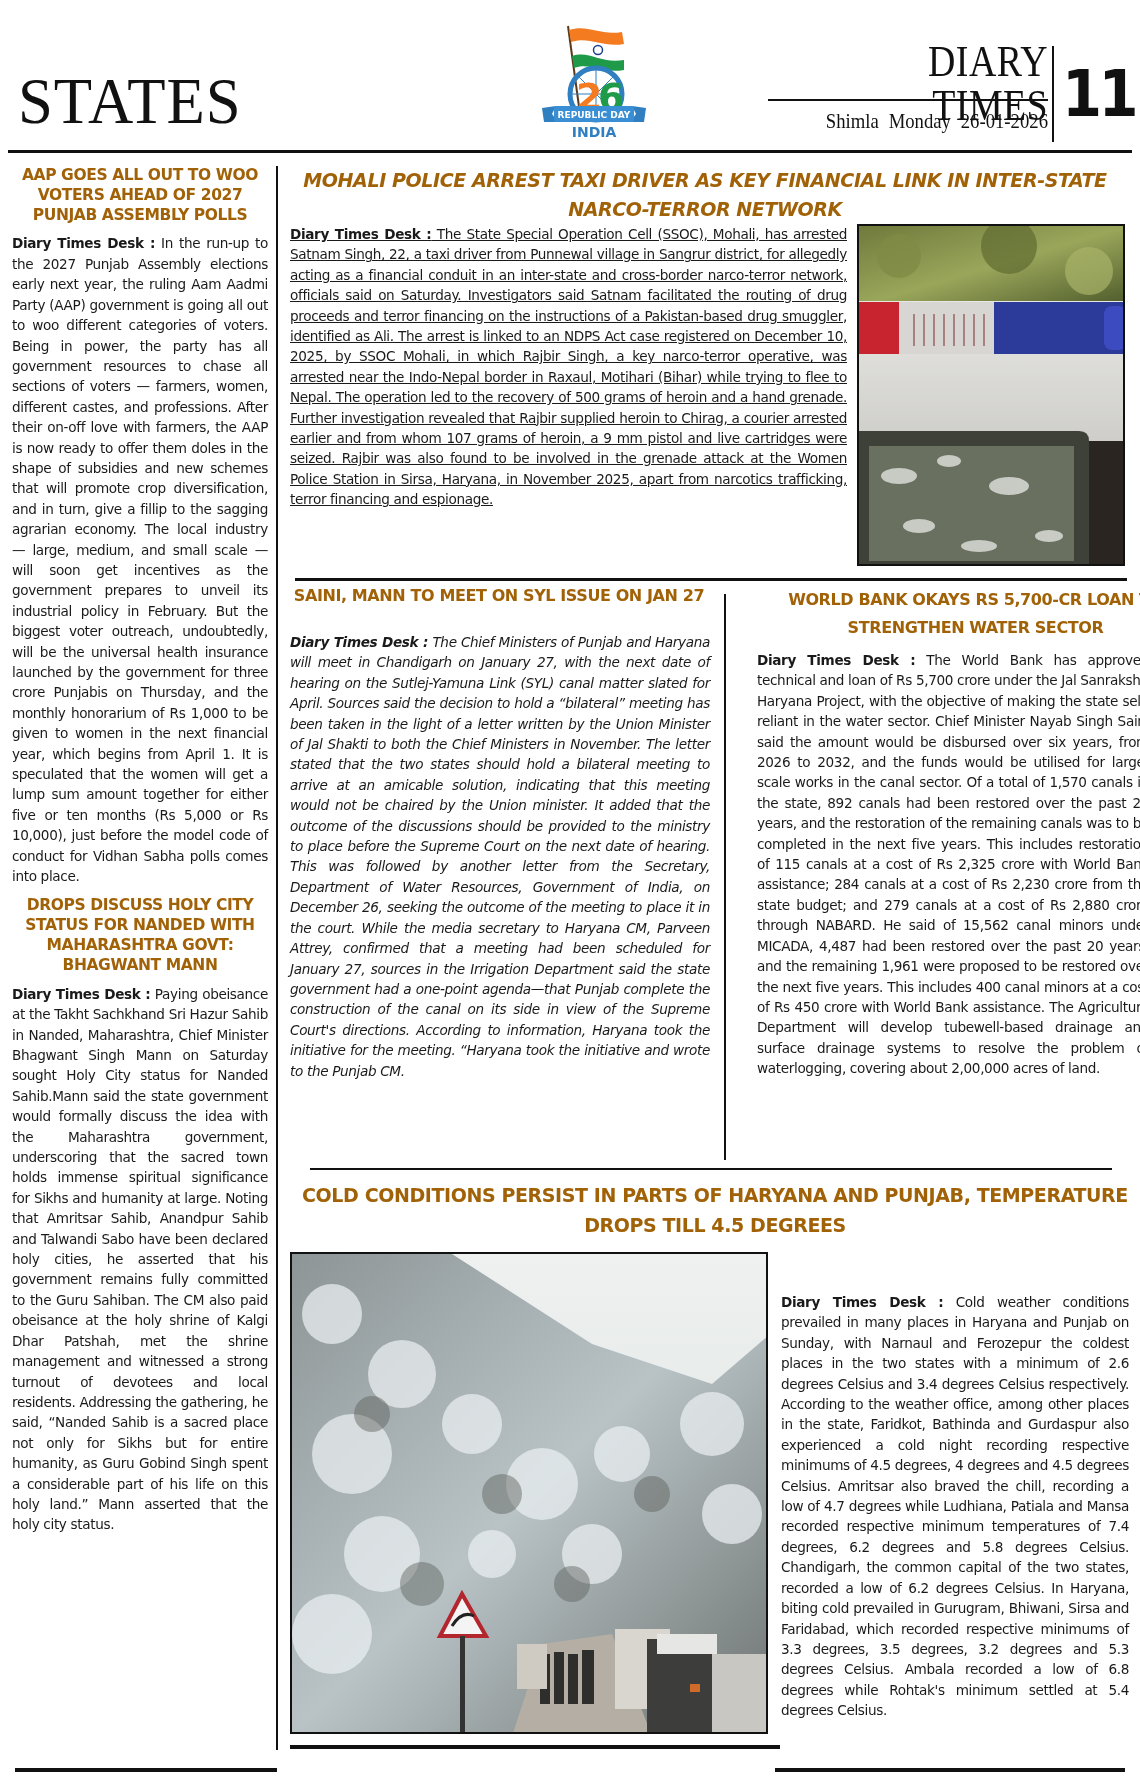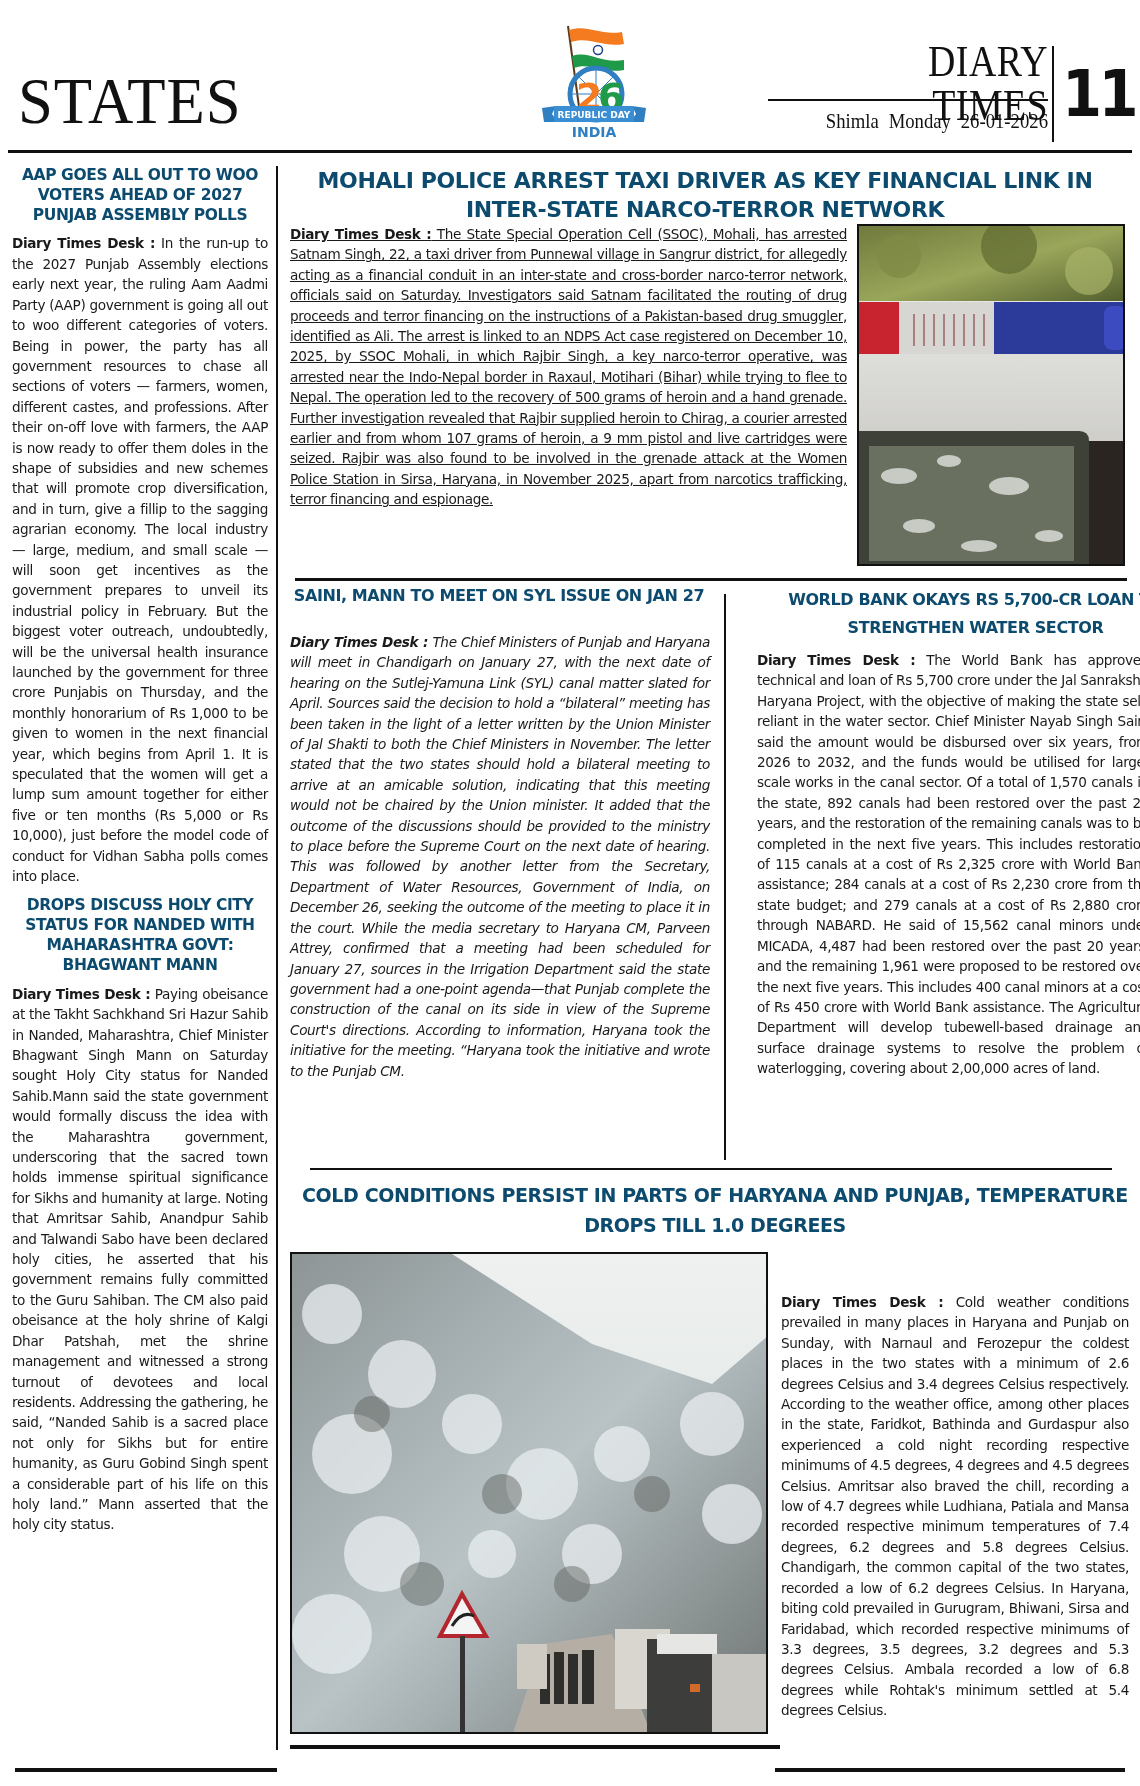--- a/index.html
+++ b/index.html
@@ -37,32 +37,32 @@
     transform: scaleX(0.9); transform-origin: left;
   }
   .top-rule { left: 8px; top: 150px; width: 1124px; height: 3px; background: #111; }
 
   
   .col-left { left: 12px; top: 166px; width: 256px; }
   .vrule-left { left: 276px; top: 166px; width: 2px; height: 1584px; background: #111; }
 
   .headline {
     font-family: "DejaVu Sans", sans-serif; font-weight: 700;
-    text-align: center; color: #0c4a6e; line-height: 1.28;
+    text-align: center; color: #a16207; line-height: 1.28;
     letter-spacing: -0.4px;
   }
   .hl-left { font-size: 15.5px; margin-bottom: 8px; }
   .body-text {
     font-family: "DejaVu Sans", sans-serif;
     font-size: 13.6px; line-height: 20.4px; text-align: justify;
     color: #1a1a1a; letter-spacing: -0.35px;
   }
   .byline { font-weight: 700; }
 
-  .top-story-hl { left: 290px; top: 166px; width: 830px; font-size: 22px; line-height: 29px; }
+  .top-story-hl { left: 290px; top: 166px; width: 830px; font-size: 19px; line-height: 29px; font-style: italic; }
   .top-story-body { left: 290px; top: 224px; width: 557px; text-decoration: underline; }
   .police-photo { left: 857px; top: 224px; width: 268px; height: 342px; border: 2px solid #111; overflow: hidden; }
 
   .mid-rule { left: 295px; top: 578px; width: 832px; height: 3px; background: #111; }
 
   .syl-hl { left: 290px; top: 582px; width: 418px; font-size: 16px; line-height: 28px; }
   .syl-body { left: 290px; top: 632px; width: 420px; font-style: italic; }
   .vrule-mid { left: 724px; top: 594px; width: 2px; height: 566px; background: #111; }
 
   .wb-hl { left: 778px; top: 586px; width: 395px; font-size: 16px; line-height: 28px; }
@@ -190,21 +190,21 @@
 <h2 class="abs headline syl-hl">SAINI, MANN TO MEET ON SYL ISSUE ON JAN 27</h2>
 <p class="abs body-text syl-body"><span class="byline">Diary Times Desk :</span><span> The Chief Ministers of Punjab and Haryana will meet in Chandigarh on January 27, with the next date of hearing on the Sutlej-Yamuna Link (SYL) canal matter slated for April. Sources said the decision to hold a “bilateral” meeting has been taken in the light of a letter written by the Union Minister of Jal Shakti to both the Chief Ministers in November. The letter stated that the two states should hold a bilateral meeting to arrive at an amicable solution, indicating that this meeting would not be chaired by the Union minister. It added that the outcome of the discussions should be provided to the ministry to place before the Supreme Court on the next date of hearing. This was followed by another letter from the Secretary, Department of Water Resources, Government of India, on December 26, seeking the outcome of the meeting to place it in the court. While the media secretary to Haryana CM, Parveen Attrey, confirmed that a meeting had been scheduled for January 27, sources in the Irrigation Department said the state government had a one-point agenda—that Punjab complete the construction of the canal on its side in view of the Supreme Court's directions. According to information, Haryana took the initiative for the meeting. “Haryana took the initiative and wrote to the Punjab CM.</span></p>
 <div class="abs vrule-mid"></div>
 
 <h2 class="abs headline wb-hl">WORLD BANK OKAYS RS 5,700-CR LOAN TO STRENGTHEN WATER SECTOR</h2>
 <p class="abs body-text wb-body"><span class="byline">Diary Times Desk :</span><span> The World Bank has approved technical and loan of Rs 5,700 crore under the Jal Sanrakshit Haryana Project, with the objective of making the state self-reliant in the water sector. Chief Minister Nayab Singh Saini said the amount would be disbursed over six years, from 2026 to 2032, and the funds would be utilised for large-scale works in the canal sector. Of a total of 1,570 canals in the state, 892 canals had been restored over the past 20 years, and the restoration of the remaining canals was to be completed in the next five years. This includes restoration of 115 canals at a cost of Rs 2,325 crore with World Bank assistance; 284 canals at a cost of Rs 2,230 crore from the state budget; and 279 canals at a cost of Rs 2,880 crore through NABARD. He said of 15,562 canal minors under MICADA, 4,487 had been restored over the past 20 years, and the remaining 1,961 were proposed to be restored over the next five years. This includes 400 canal minors at a cost of Rs 450 crore with World Bank assistance. The Agriculture Department will develop tubewell-based drainage and surface drainage systems to resolve the problem of waterlogging, covering about 2,00,000 acres of land.</span></p>
 
 <div class="abs rule-below-syl"></div>
 <div class="abs rule-below-wb"></div>
 
-<h2 class="abs headline cold-hl">COLD CONDITIONS PERSIST IN PARTS OF HARYANA AND PUNJAB, TEMPERATURE DROPS TILL 1.0 DEGREES</h2>
+<h2 class="abs headline cold-hl">COLD CONDITIONS PERSIST IN PARTS OF HARYANA AND PUNJAB, TEMPERATURE DROPS TILL 4.5 DEGREES</h2>
 <div class="abs snow-photo">
   <svg width="478" height="482" viewBox="0 0 478 482" preserveAspectRatio="none">
     <defs>
       <linearGradient id="sky" x1="0" y1="0" x2="0" y2="1">
         <stop offset="0" stop-color="#eef1f0"></stop>
           <stop offset="1" stop-color="#d8dedd"></stop>
       </linearGradient>
       <linearGradient id="slope" x1="0" y1="0" x2="1" y2="1">
         <stop offset="0" stop-color="#8d9596"></stop>
           <stop offset="0.5" stop-color="#b9c3c6"></stop>

